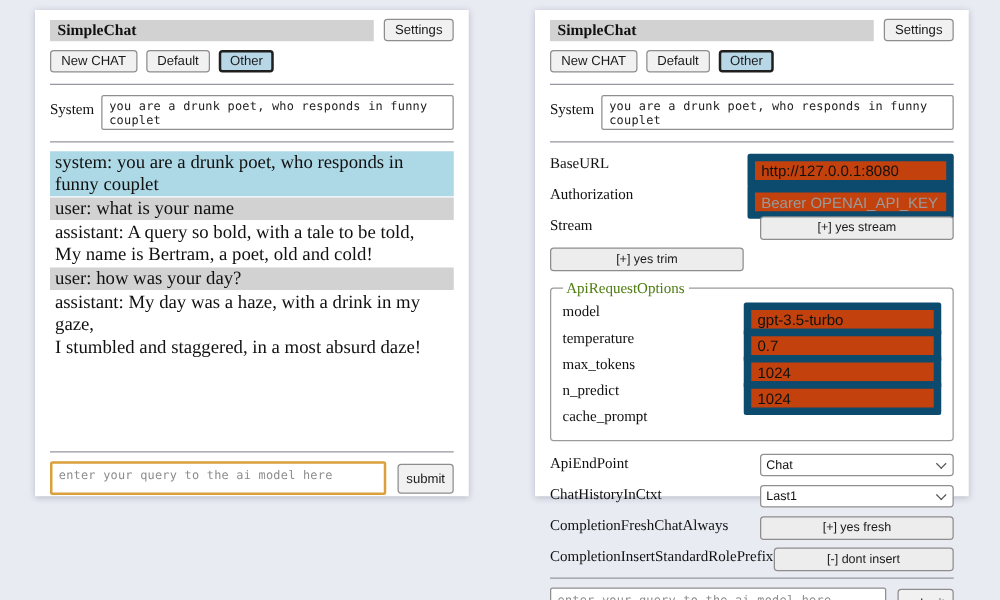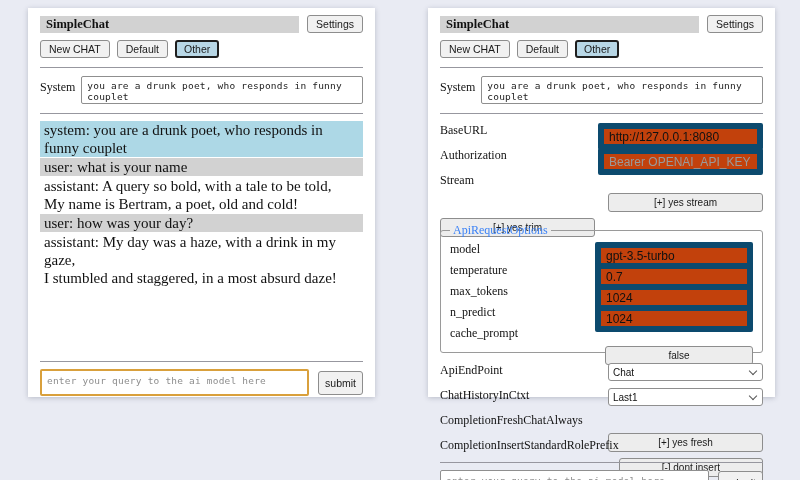--- a/index.html
+++ b/index.html
@@ -43,29 +43,29 @@
         padding:4px 5px;resize:none;overflow:hidden;background:#fff;}
   .query-input.focused{border:2px solid var(--query-focus-border,#d9a03c);}
   .query-input::placeholder{color:#8d8d8d;}
   .ctrl-input::placeholder{color:#9a9a9a;}
   .submit-btn{min-width:44px;padding:5px 6px;}
 
   .srow{display:flex;align-items:flex-start;margin:4px 0;height:17px;}
   .srow .form-label{flex:1;}
   .ctrl-input{width:143px;font-family:"Liberation Sans",sans-serif;font-size:12px;
         border:6px solid #0c4a6e;border-radius:2px;padding:2px 5px;height:11px;color:#111;background:#c2410c;}
-  .ctrl-btn{width:155px;padding:3px 0;font-size:10px;text-align:center;background:#ededed;margin-top:20px;}
+  .ctrl-btn{width:155px;padding:3px 0;font-size:10px;text-align:center;background:#ededed;}
   .ctrl-select{width:145px;display:flex;align-items:center;justify-content:space-between;
         border:1px solid #8f8f8f;border-radius:3px;padding:2px 4px;font-family:"Liberation Sans",sans-serif;
         font-size:10px;background:#fff;height:12px;color:#111;}
   .chevron{width:5px;height:5px;border-right:1.5px solid #555;border-bottom:1.5px solid #555;
         transform:rotate(45deg);margin-top:-2px;margin-right:2px;}
 
   fieldset.api-options{border:1px solid #9a9a9a;border-radius:3px;margin:4px 0 6px;padding:0 9px 5px;}
-  fieldset.api-options legend{font-size:12px;padding:0 3px;color:#3b82f6;}
+  fieldset.api-options legend{font-size:12px;padding:0 3px;color:#4d7c0f;}
   fieldset.api-options .ctrl-input{width:136px;}
   fieldset.api-options .ctrl-btn{width:148px;}
 </style>
 </head>
 <body>
 
 <div class="stage">
 
   <section class="panel panel-left">
     <div class="header-row">
@@ -146,21 +146,20 @@
       <div class="srow">
         <span class="form-label">max_tokens</span>
         <input type="text" class="ctrl-input" value="1024" style="">
       </div>
       <div class="srow">
         <span class="form-label">n_predict</span>
         <input type="text" class="ctrl-input" value="1024" style="">
       </div>
       <div class="srow">
         <span class="form-label">cache_prompt</span>
-        <button class="ctrl-btn">false</button>
       </div>
     </fieldset>
 
     <div class="srow">
       <span class="form-label">ApiEndPoint</span>
       <div class="ctrl-select">
         <span>Chat</span>
         <span class="chevron"></span>
       </div>
     </div>

